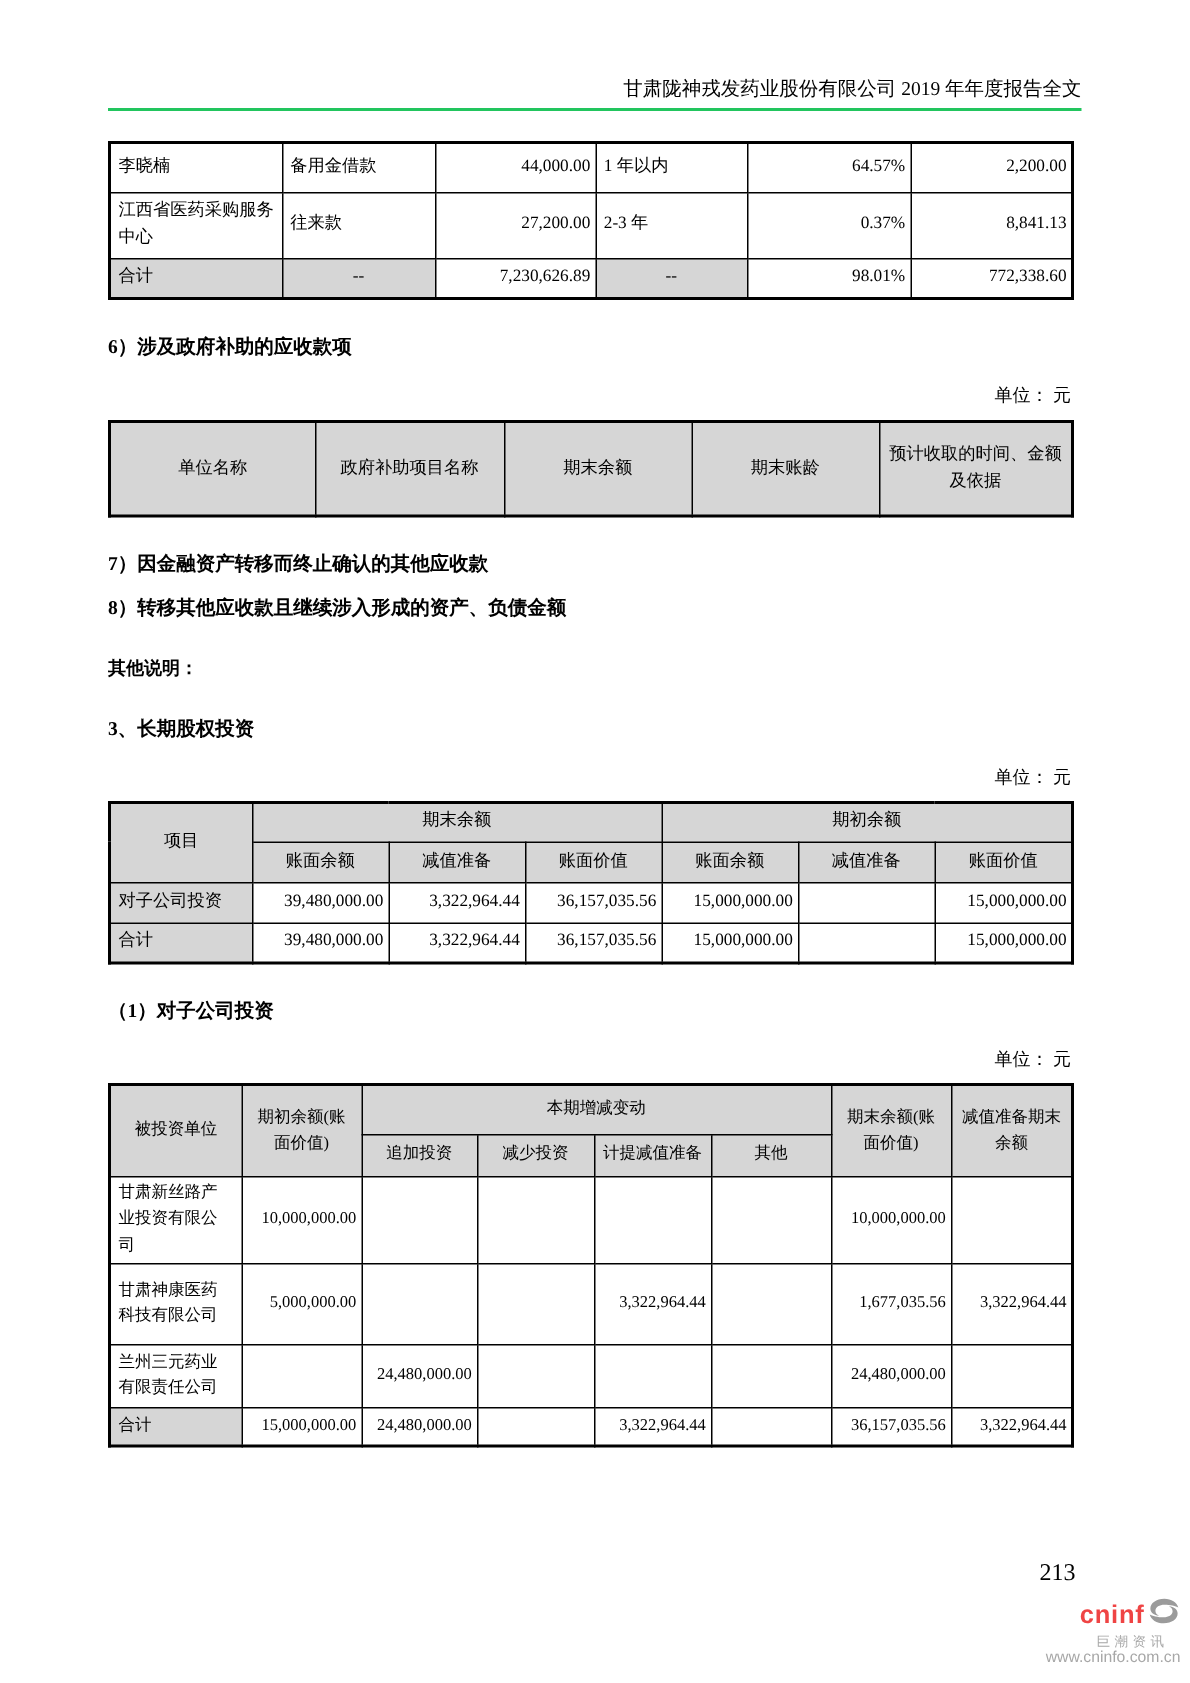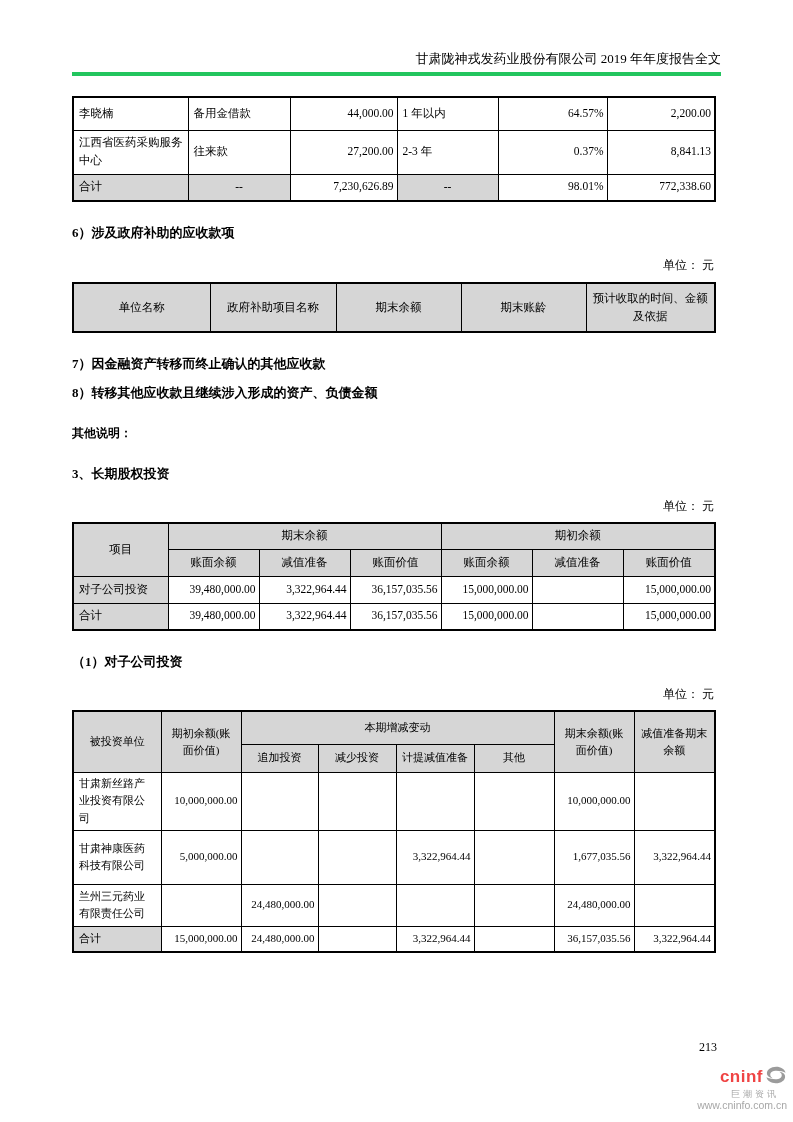--- a/index.html
+++ b/index.html
@@ -3,21 +3,21 @@
 <meta charset="utf-8">
 <style>
   html,body { margin:0; padding:0; background:#ffffff; }
   .page {
     position:relative; width:793px; height:1122px; background:#fff;
     font-family:"Liberation Serif","DejaVu Serif",serif; color:#000;
     overflow:hidden;
   }
   .header {
     margin:0 72px; padding-top:50px; padding-bottom:5px;
-    border-bottom:4px solid #22c55e; text-align:right;
+    border-bottom:2px solid #22c55e; text-align:right;
     font-size:13px; line-height:17px;
   }
   .content { margin:0 79px 0 72px; }
 
   table {
     border-collapse:collapse; width:642px; table-layout:fixed;
     font-size:11.5px; border:2px solid #000;
   }
   td,th { border:1px solid #000; padding:2px 5px; vertical-align:middle;
           font-weight:normal; line-height:1.55; word-wrap:break-word; }
@@ -40,33 +40,33 @@
   .mt-h3 { margin-top:24px; }
   .mt-u2 { margin-top:16px; }
   .mt-t3 { margin-top:8px; }
   .mt-h31 { margin-top:22px; }
   .mt-u3 { margin-top:16px; }
   .mt-t4 { margin-top:8px; }
 
   #t1 tr:nth-child(1) { height:33px; }
   #t1 tr:nth-child(2) { height:44px; }
   #t1 tr:nth-child(3) { height:27px; }
-  #t2 tr { height:49px; }
+  #t2 tr { height:63px; }
   #t3 thead tr:nth-child(1) { height:26px; }
   #t3 thead tr:nth-child(2) { height:27px; }
   #t3 tbody tr { height:27px; }
   #t4 thead tr:nth-child(1) { height:33px; }
   #t4 thead tr:nth-child(2) { height:28px; }
   #t4 tbody tr:nth-child(1) { height:58px; }
   #t4 tbody tr:nth-child(2) { height:54px; }
   #t4 tbody tr:nth-child(3) { height:42px; }
   #t4 tbody tr:nth-child(4) { height:26px; }
   #t4 td, #t4 th { font-size:11px; }
 
-  .pagenum { position:absolute; top:1040px; right:76px; font-size:12px; }
+  .pagenum { position:absolute; top:1040px; right:76px; font-size:16px; }
 
   .logo { position:absolute; right:6px; bottom:10px; text-align:right;
           color:#9b9b9b; font-family:"Liberation Sans",sans-serif; }
   .logo-row { display:flex; align-items:center; justify-content:flex-end; }
   .logo-brand { font-weight:bold; font-size:17px; letter-spacing:.5px; color:#ef4444; }
   .logo-cn { font-size:9px; letter-spacing:3px; color:#a7a7a7; margin-right:8px; line-height:10px; }
   .logo-url { font-size:10.5px; color:#a7a7a7; line-height:13px; }
 </style>
 </head>
 <body>

